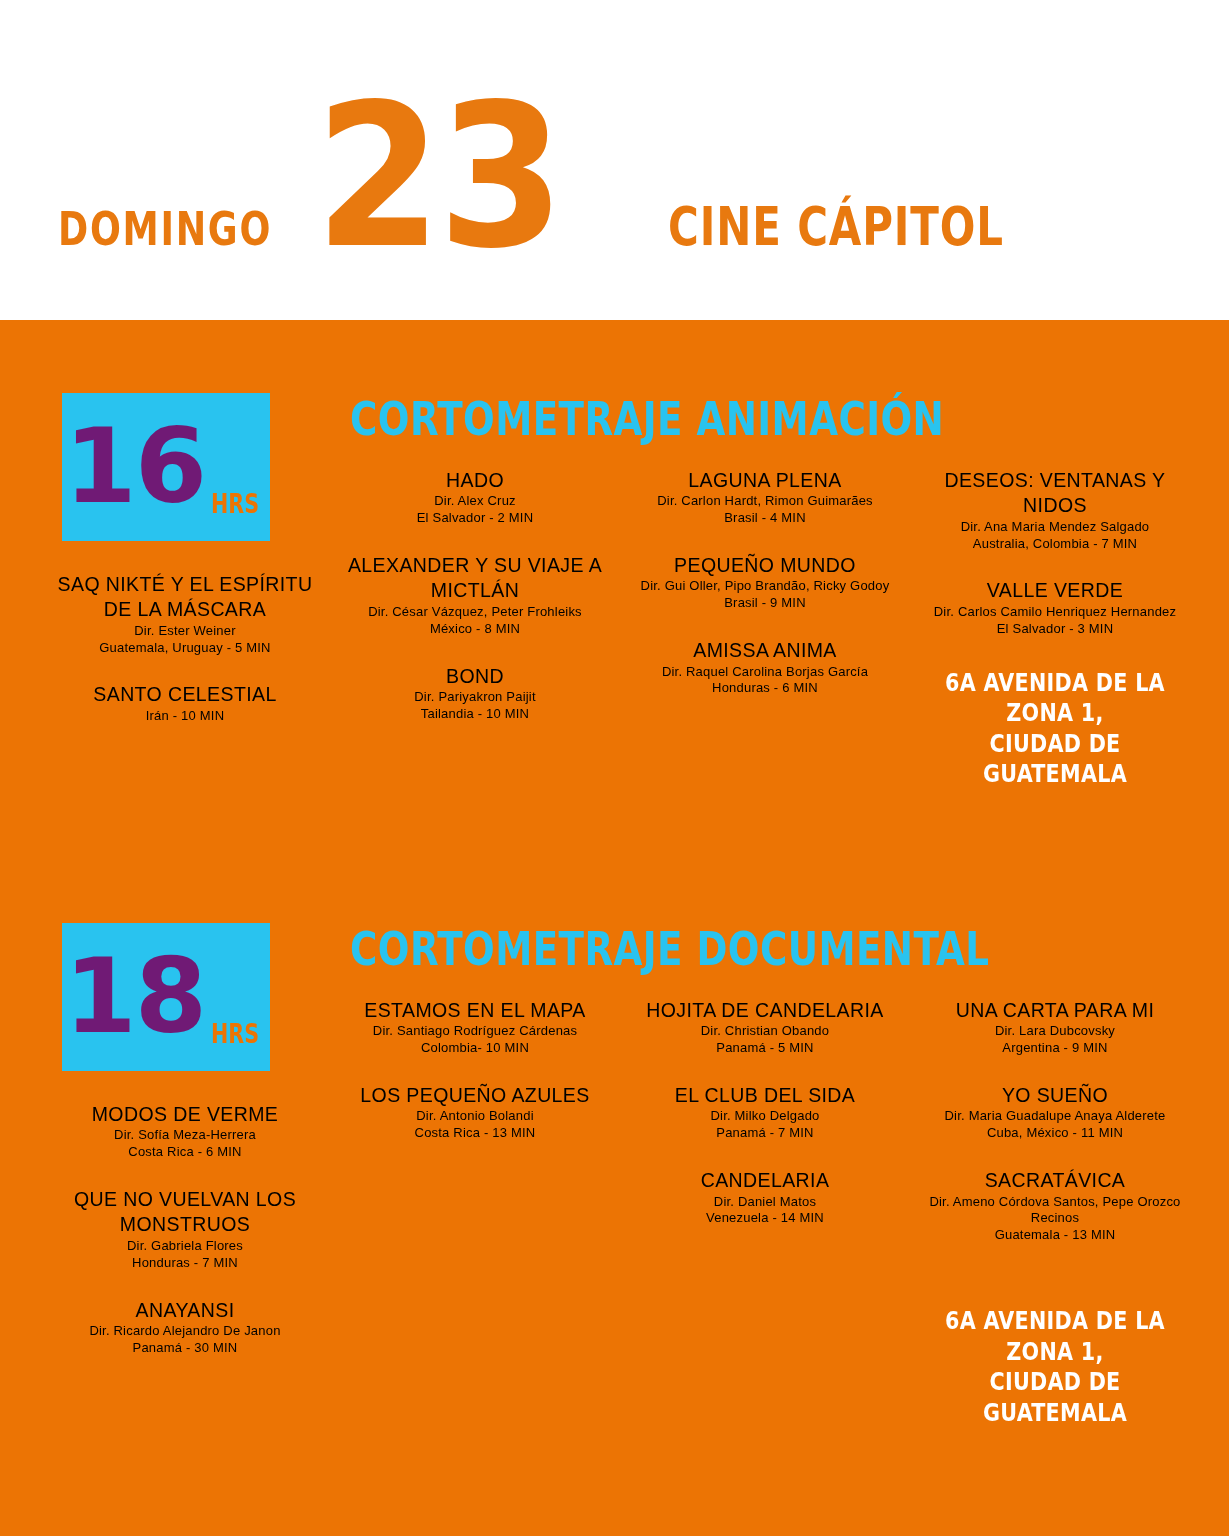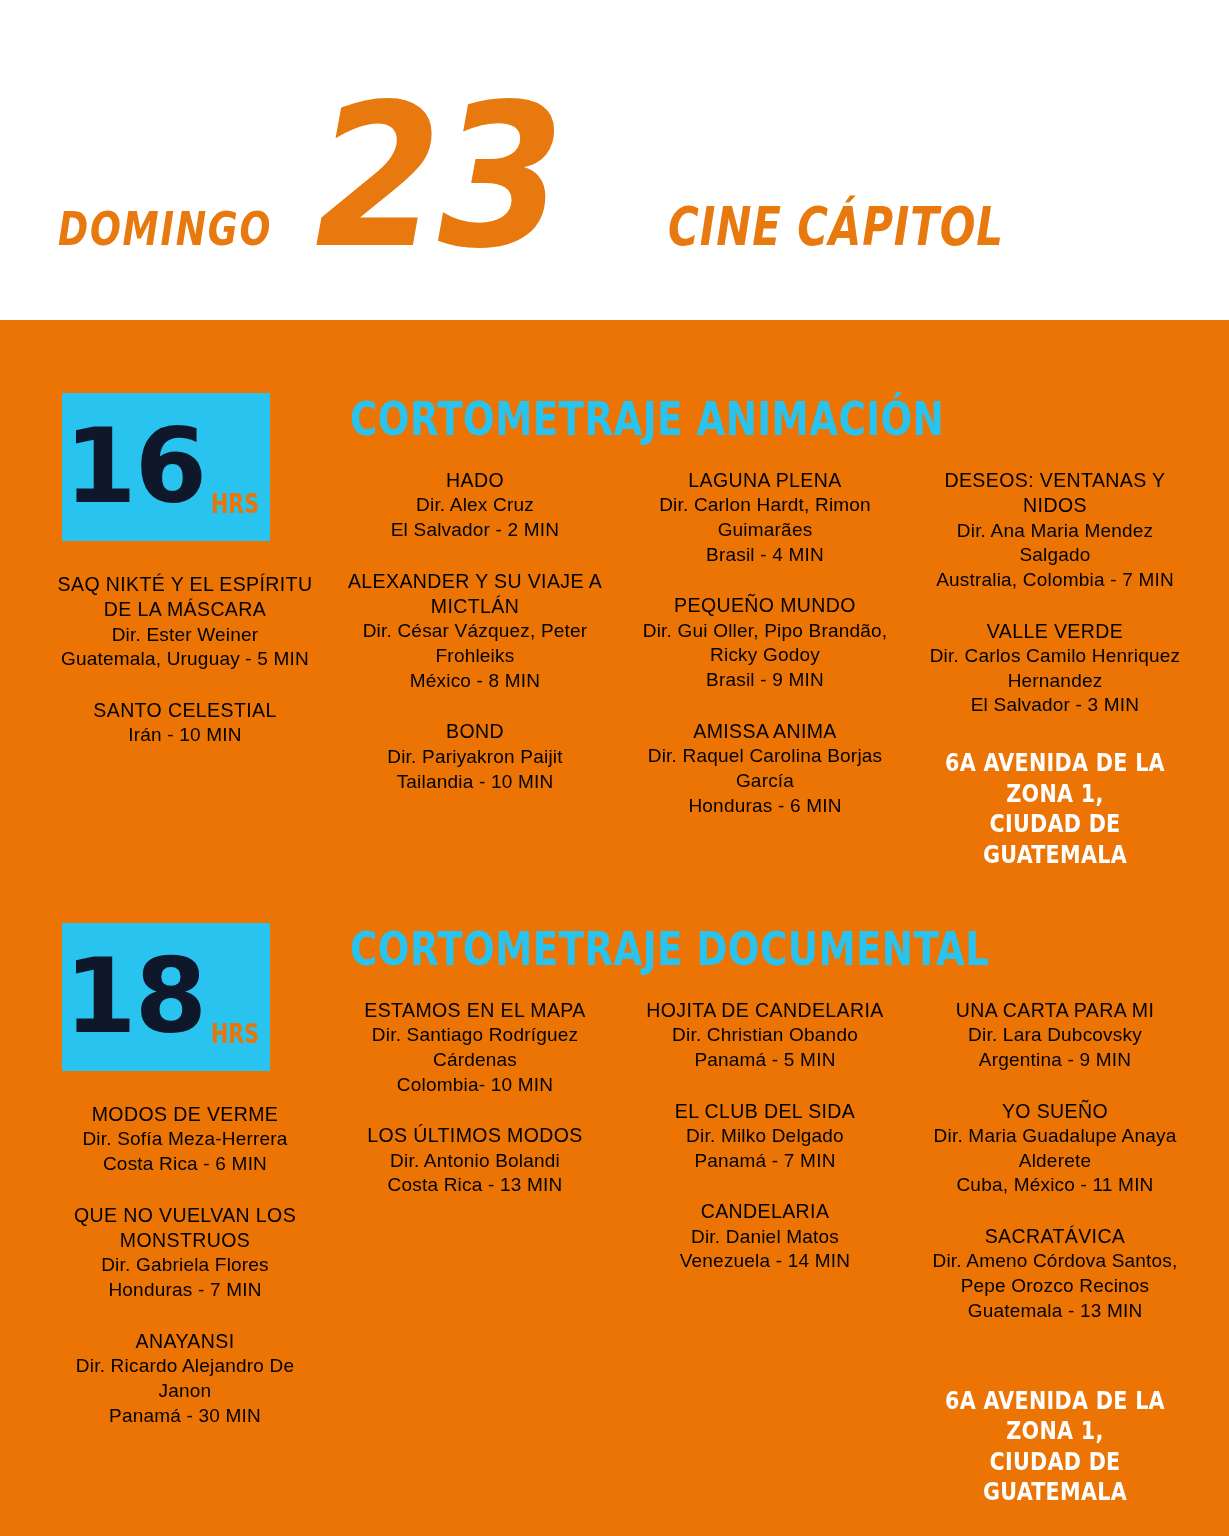--- a/index.html
+++ b/index.html
@@ -23,21 +23,20 @@
   
   .header {
     position: absolute;
     left: 0;
     top: 0;
     width: 1229px;
     height: 320px;
     background: #ffffff;
     display: flex;
     align-items: center;
-    font-style: italic;
   }
   .header-inner {
     display: flex;
     align-items: baseline;
     padding-left: 58px;
     padding-top: 36px;
   }
   .day-word {
     font-family: "DejaVu Sans Condensed", "Liberation Sans Narrow", "Liberation Sans", sans-serif;
     font-weight: bold;
@@ -98,21 +97,21 @@
     background: #29c3ef;
     display: flex;
     align-items: center;
     justify-content: center;
   }
   .time-badge .hour {
     font-family: "DejaVu Sans", "Liberation Sans", sans-serif;
     font-weight: bold;
     font-size: 104px;
     line-height: 0.8;
-    color: #0f172a;
+    color: #701a75;
     letter-spacing: -2px;
   }
   .time-badge .hrs {
     font-family: "DejaVu Sans Condensed", "Liberation Sans Narrow", "Liberation Sans", sans-serif;
     font-weight: bold;
     font-size: 27px;
     color: #ec7404;
     margin-left: 6px;
     align-self: flex-end;
     padding-bottom: 22px;
@@ -155,21 +154,21 @@
     margin-bottom: 26px;
     line-height: 1.3;
   }
   .film .title {
     font-family: "Liberation Sans", sans-serif;
     font-size: 19.5px;
     letter-spacing: 0.4px;
   }
   .film .meta {
     font-family: "Liberation Sans", sans-serif;
-    font-size: 19px;
+    font-size: 13px;
     letter-spacing: 0.2px;
   }
 
   .address {
     text-align: center;
     color: #ffffff;
     font-family: "DejaVu Sans Condensed", "Liberation Sans Narrow", "Liberation Sans", sans-serif;
     font-weight: bold;
     font-size: 25px;
     line-height: 1.22;
@@ -303,21 +302,21 @@
           </div>
         </div>
 
         <div class="col">
           <div class="film">
             <div class="title">ESTAMOS EN EL MAPA</div>
             <div class="meta">Dir. Santiago Rodríguez Cárdenas</div>
             <div class="meta">Colombia- 10 MIN</div>
           </div>
           <div class="film">
-            <div class="title">LOS ÚLTIMOS MODOS</div>
+            <div class="title">LOS PEQUEÑO AZULES</div>
             <div class="meta">Dir. Antonio Bolandi</div>
             <div class="meta">Costa Rica - 13 MIN</div>
           </div>
         </div>
 
         <div class="col">
           <div class="film">
             <div class="title">HOJITA DE CANDELARIA</div>
             <div class="meta">Dir. Christian Obando</div>
             <div class="meta">Panamá - 5 MIN</div>

